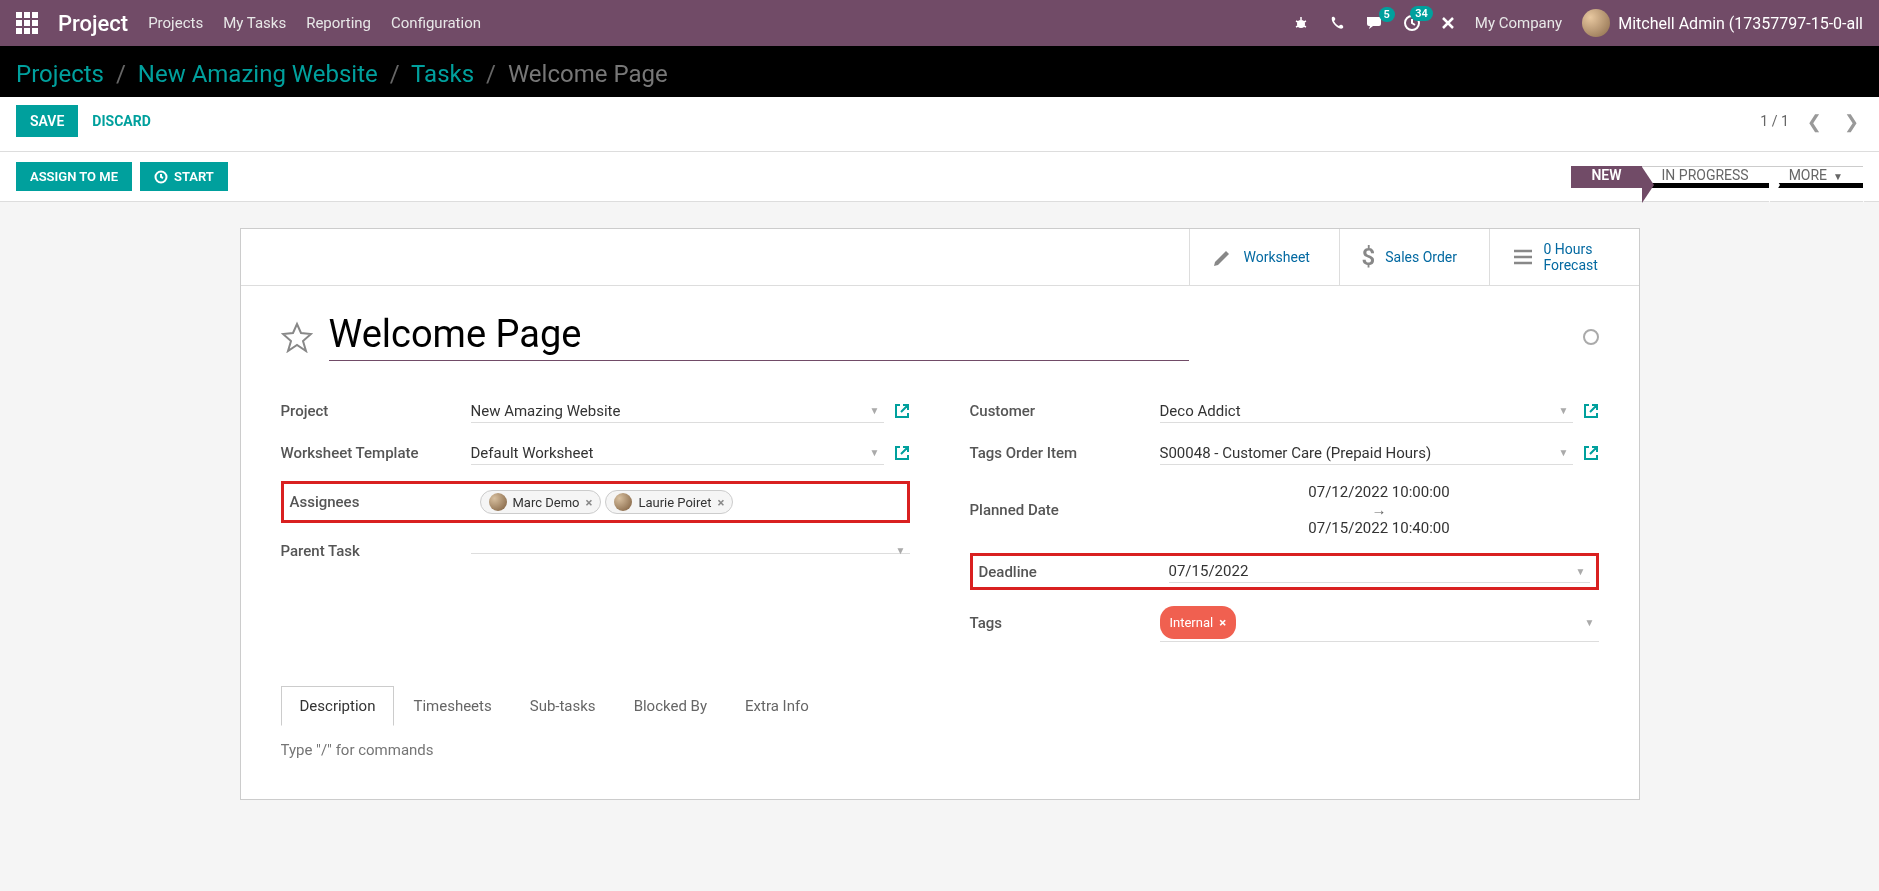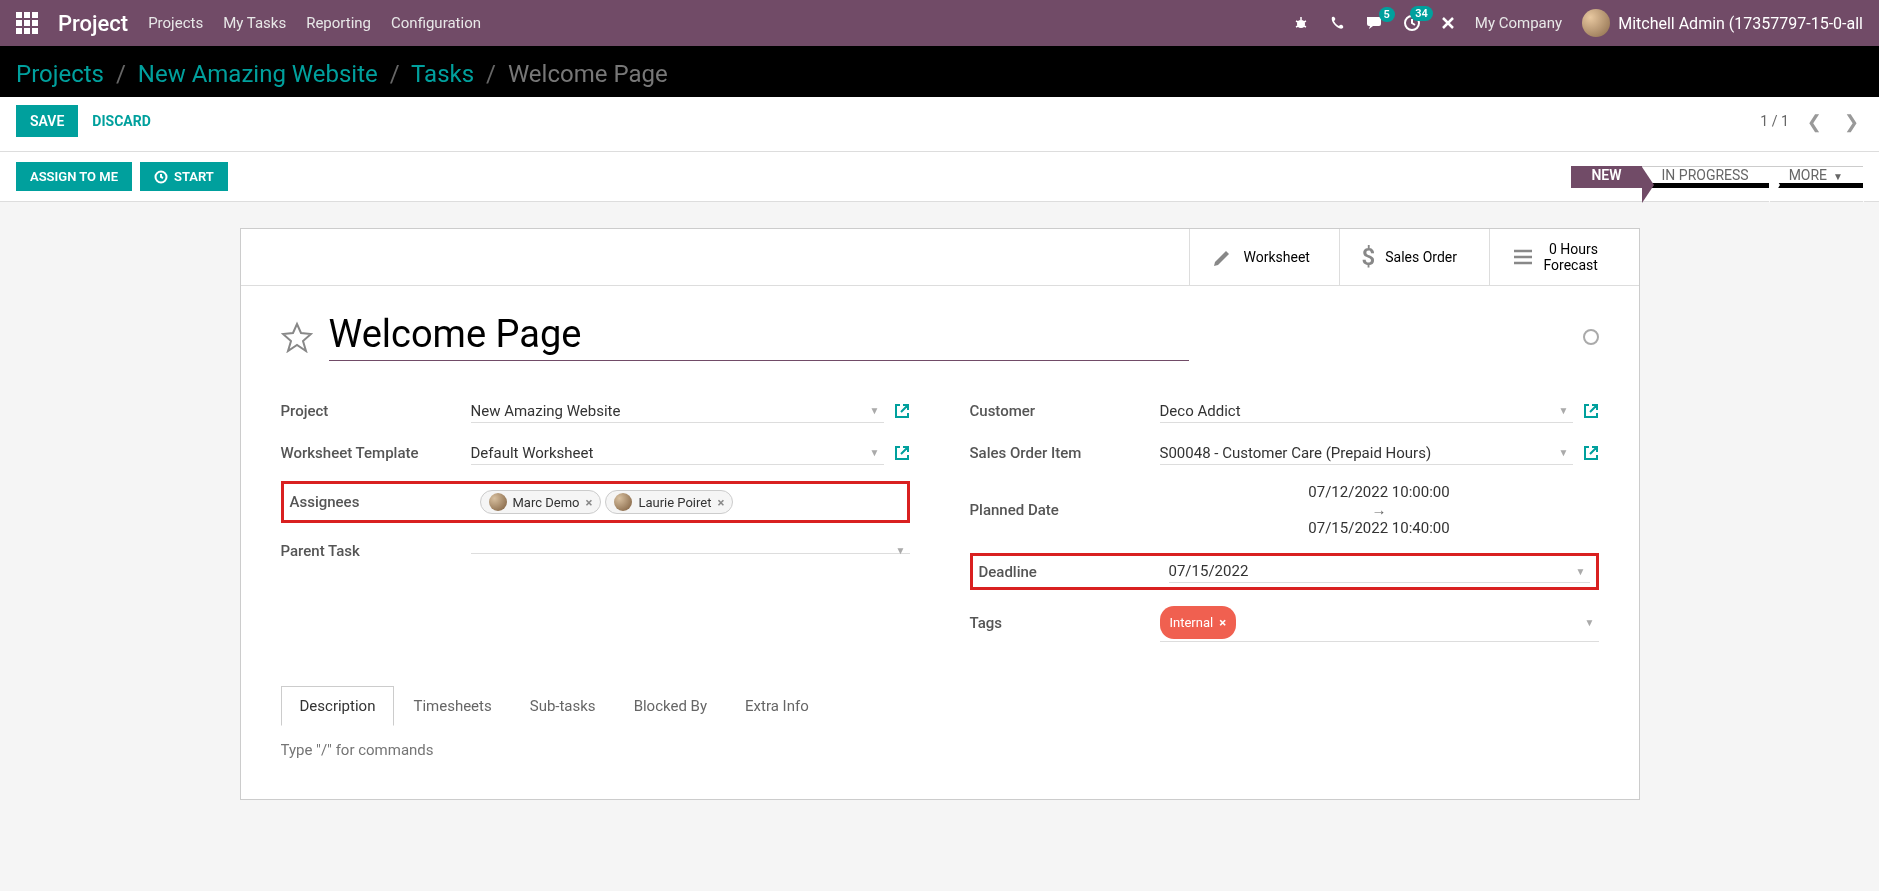--- a/index.html
+++ b/index.html
@@ -29,21 +29,21 @@
 .stage-bar { margin-left:auto; display:flex; }
 .stage { padding:0 20px; font-size:14px; color:#666; position:relative; cursor:pointer; background:#fff; border-top:1px solid #ccc; border-bottom:5px solid #000000; }
 .stage.active { background:#714B67; color:#fff; font-weight:600; border-color:#714B67; }
 .stage.active::after { content:''; position:absolute; right:-12px; top:0; width:0; height:0; border-top:18px solid transparent; border-bottom:18px solid transparent; border-left:12px solid #714B67; z-index:2; }
 .stage:not(.active)::after { content:''; position:absolute; right:-11px; top:0; width:0; height:0; border-top:18px solid transparent; border-bottom:18px solid transparent; border-left:11px solid #fff; z-index:2; }
 .stage .caret-down { font-size:10px; margin-left:6px; }
 .content { width: 1400px; margin: 26px auto 0; background:#fff; border:1px solid #ccc; }
 .smart-buttons { display:flex; justify-content:flex-end; border-bottom:1px solid #ddd; }
 .smart-btn { display:flex; align-items:center; gap:10px; padding:12px 22px; border-left:1px solid #ddd; cursor:pointer; min-width:150px; }
 .smart-btn .si { font-size:20px; color:#888; }
-.smart-btn .sc { display:flex; flex-direction:column; font-size:14px; color:#000000;text-align:right; }
+.smart-btn .sc { display:flex; flex-direction:column; font-size:14px; color:#0369a1; }
 .title-row { display:flex; align-items:center; padding: 26px 40px 16px; gap:16px; }
 .star { width:32px; height:32px; cursor:pointer; }
 .title-input { font-size:38px; font-weight:400; border:none; border-bottom:1px solid #714B67; outline:none; width:860px; padding-bottom:4px; }
 .kanban-dot { width:16px; height:16px; border:2px solid #aaa; border-radius:50%; margin-left:auto; cursor:pointer; }
 .fields { display:flex; padding: 20px 40px; gap:60px; }
 .col { flex:1; }
 .field-row { display:flex; align-items:center; margin-bottom:14px; min-height:28px; }
 .field-label { width:190px; font-size:15px; color:#555; font-weight:500; }
 .field-value { flex:1; font-size:15px; color:#333; border-bottom:1px solid #ddd; padding:2px 0; display:flex; align-items:center; position:relative; }
 .field-value .caret { position:absolute; right:4px; color:#aaa; cursor:pointer; font-size:10px; }
@@ -259,21 +259,21 @@
             <span>Deco Addict</span>
             <span class="caret">▼</span>
           </div>
         <span class="ext-link">
           <svg width="16" height="16" viewBox="0 0 16 16" fill="none" stroke="#00A09D" stroke-width="2">
               <path d="M6 2 L2 2 L2 14 L14 14 L14 10 M9 2 L14 2 L14 7 M14 2 L7 9"></path>
             </svg>
         </span>
       </div>
       <div class="field-row">
-        <div class="field-label">Sales Order Item</div>
+        <div class="field-label">Tags Order Item</div>
         <div class="field-value">
             <span>S00048 - Customer Care (Prepaid Hours)</span>
             <span class="caret">▼</span>
           </div>
         <span class="ext-link">
           <svg width="16" height="16" viewBox="0 0 16 16" fill="none" stroke="#00A09D" stroke-width="2">
               <path d="M6 2 L2 2 L2 14 L14 14 L14 10 M9 2 L14 2 L14 7 M14 2 L7 9"></path>
             </svg>
         </span>
       </div>

